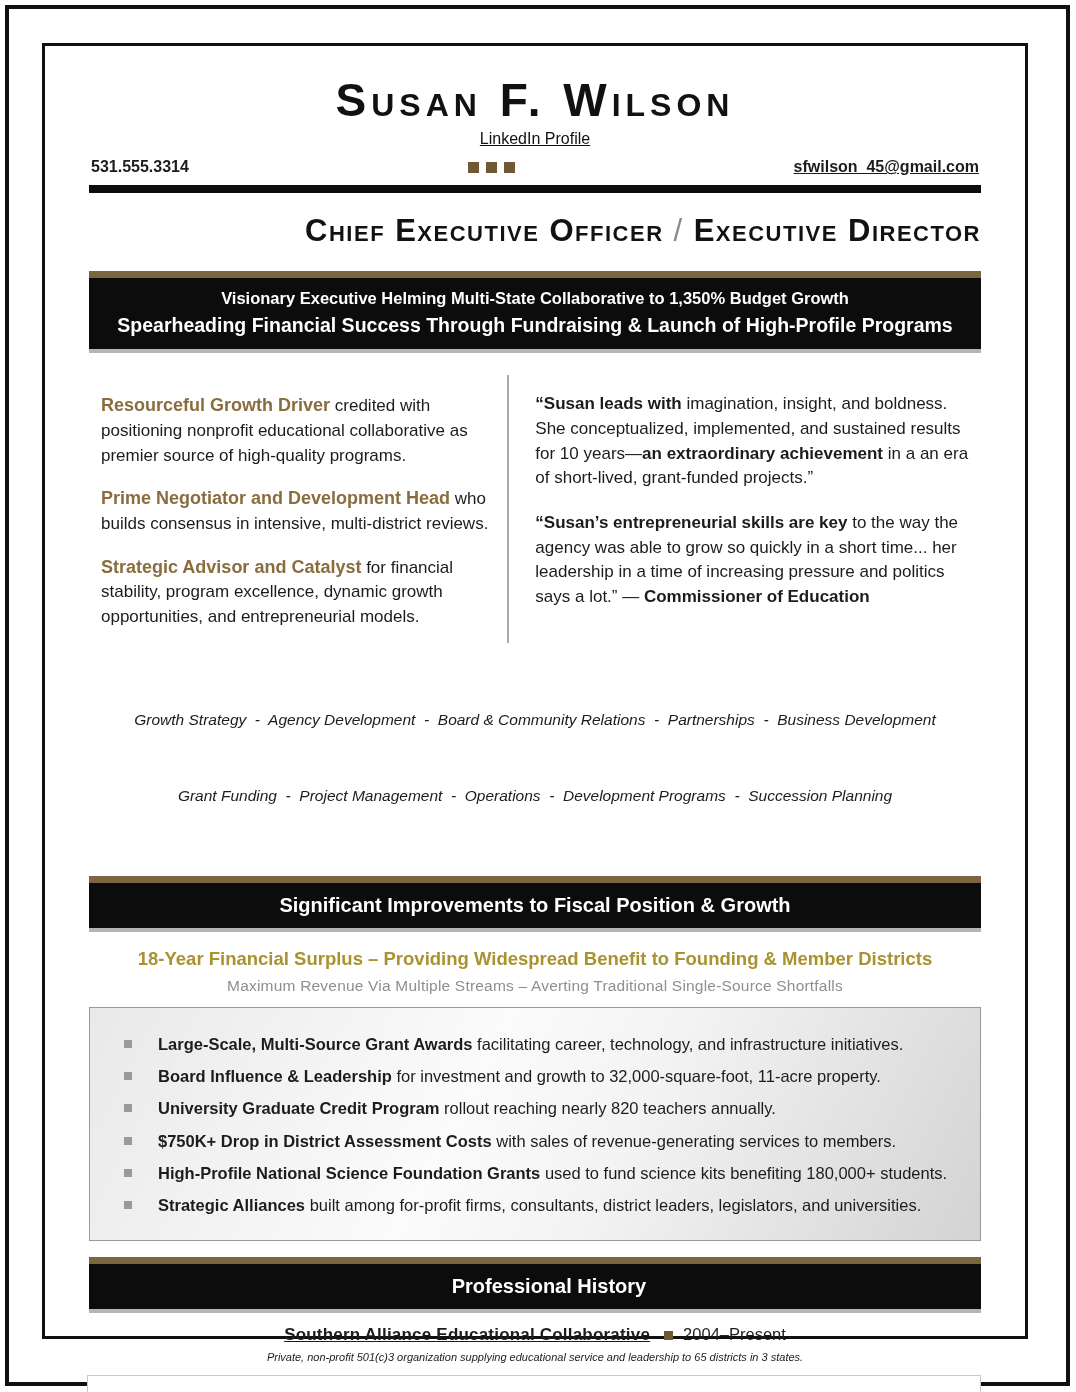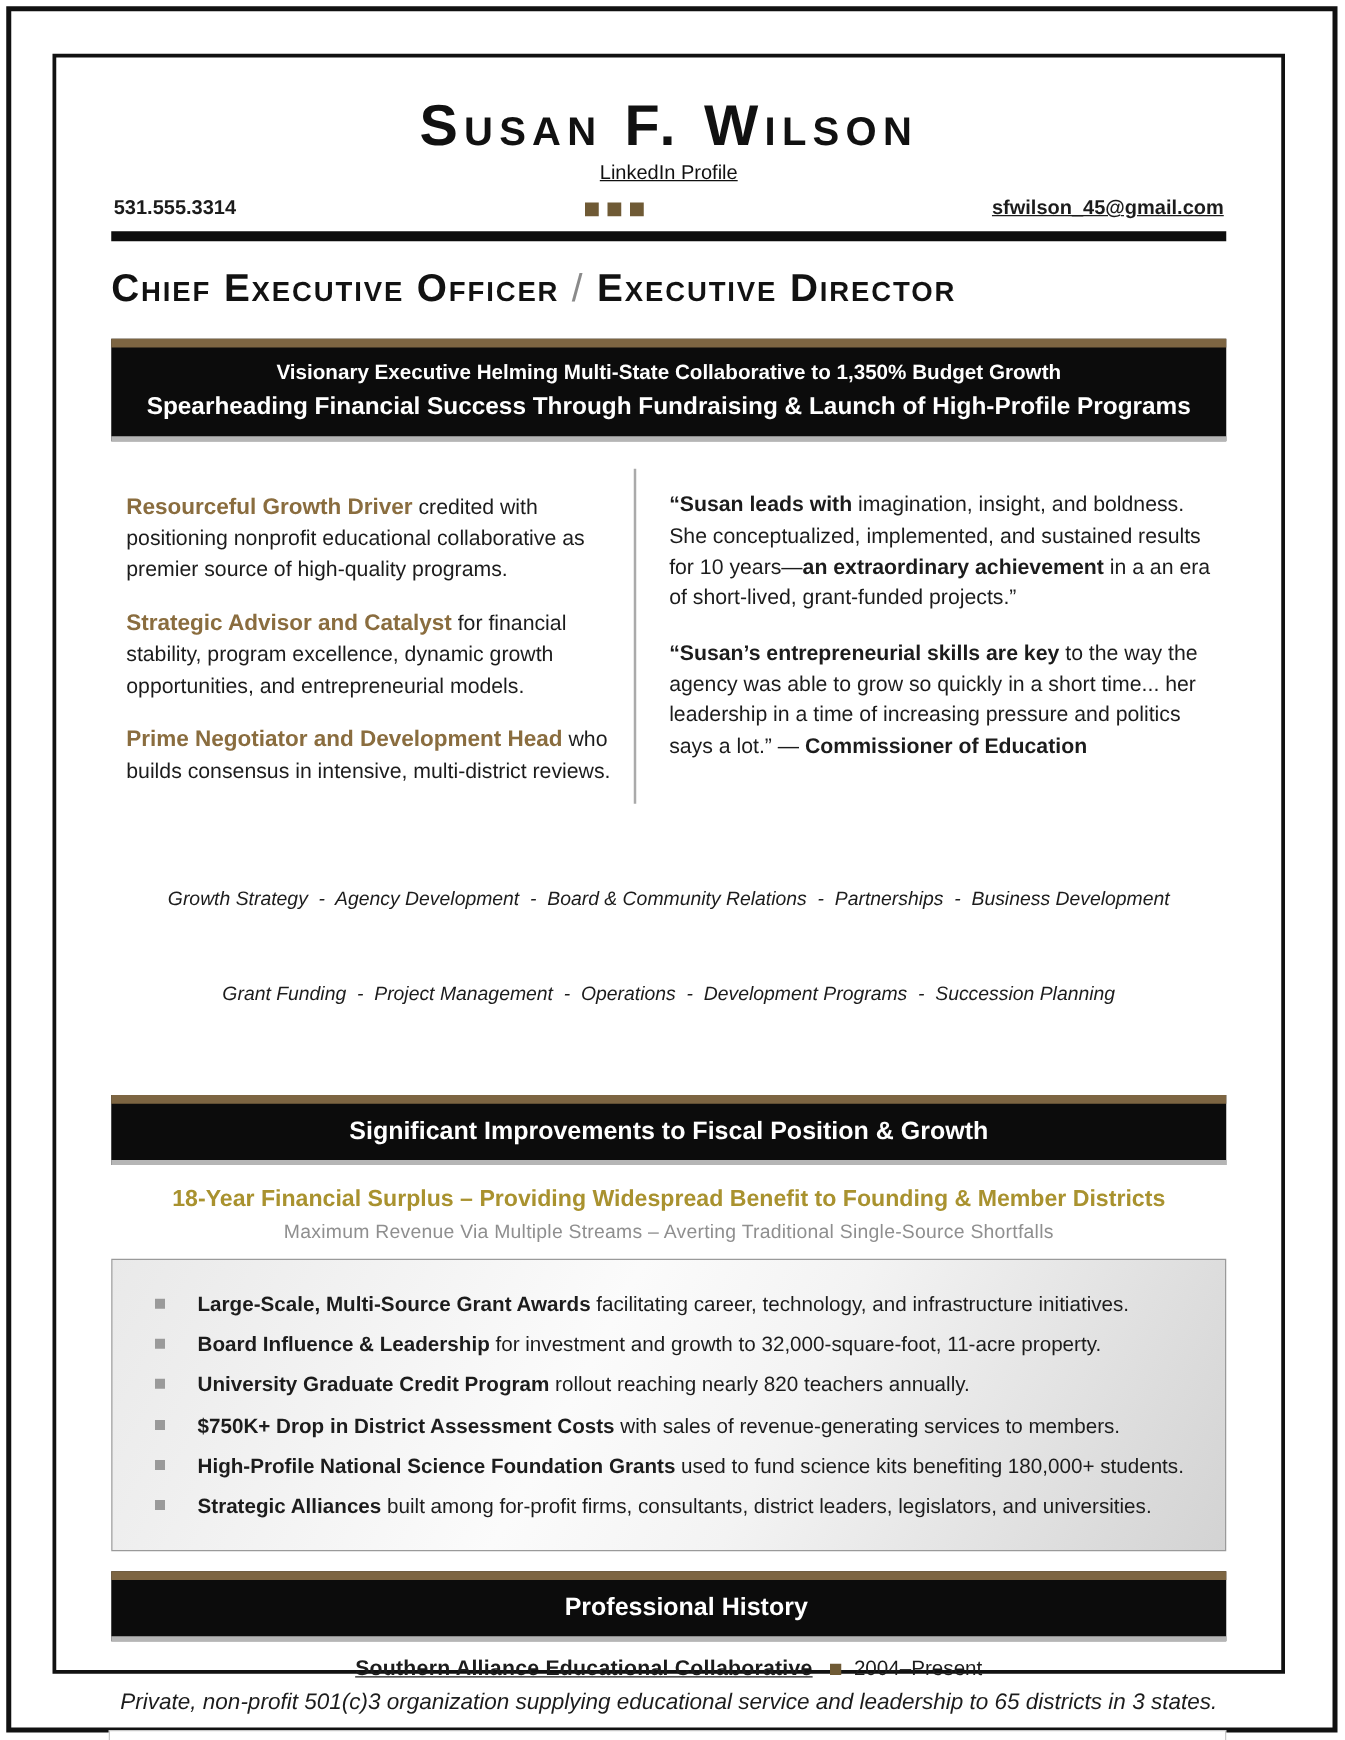--- a/index.html
+++ b/index.html
@@ -16,21 +16,21 @@
   .linkedin-row{text-align:center;margin-top:6px;}
   .linkedin{font-size:16px;color:#111;text-decoration:underline;cursor:pointer;margin-top:47px;}
   .contact-row{display:flex;align-items:center;justify-content:space-between;margin-top:10px;padding:0 2px;}
   .phone{font-size:16px;font-weight:bold;}
   .squares{display:flex;gap:7px;}
   .sq-brown{width:11px;height:11px;background:#6f5a35;display:inline-block;}
   .email{font-size:16px;font-weight:bold;text-decoration:underline;cursor:pointer;}
   .rule{height:8px;background:#0d0d0d;margin-top:9px;}
 
   
-  .title-line{margin-top:20px;text-align:left;font-variant:small-caps;font-weight:bold;font-size:31px;letter-spacing:1.5px;color:#121212;}
+  .title-line{margin-top:20px;text-align:right;font-variant:small-caps;font-weight:bold;font-size:31px;letter-spacing:1.5px;color:#121212;}
   .title-sep{color:#8a8a8a;font-weight:normal;padding:0 10px;}
 
   
   .banner{margin-top:22px;background:#0c0c0c;border-top:7px solid #7d6542;border-bottom:4px solid #b5b5b5;color:#fff;text-align:center;padding:8px 6px 10px 6px;}
   .banner .b-line1{font-size:16.5px;font-weight:bold;line-height:1.5;}
   .banner .b-line2{font-size:19.5px;font-weight:bold;line-height:1.45;}
   .banner.single{padding:9px 6px;}
   .banner .b-title{font-size:20px;font-weight:bold;line-height:1.35;}
 
   
@@ -52,21 +52,21 @@
   .grad-box{margin-top:12px;border:1px solid #9a9a9a;background:linear-gradient(118deg,#e9e9e9 0%,#fbfbfb 42%,#f3f3f3 60%,#d3d3d3 100%);padding:15px 10px 13px 34px;}
   .bullet{display:flex;align-items:baseline;font-size:16.5px;line-height:1.35;margin:10px 0;gap:14px;}
   .sq-gray{width:8px;height:8px;background:#9a9a9a;flex:0 0 auto;margin-right:12px;position:relative;top:-2px;}
   .bullet .lead{font-weight:bold;}
 
   
   .company-row{margin-top:12px;text-align:center;font-size:17px;}
   .company{font-weight:bold;text-decoration:underline;letter-spacing:.2px;}
   .sq-brown-sm{width:9px;height:9px;background:#6f5a35;display:inline-block;margin:0 10px 0 14px;}
   .dates{font-size:16.5px;}
-  .descriptor{margin-top:6px;text-align:center;font-style:italic;font-size:18px;}
+  .descriptor{margin-top:6px;text-align:center;font-style:italic;font-size:11px;}
   .role-box{margin:12px 0 0 -2px;border:1px solid #c9c9c9;background:#fff;padding:14px 18px 14px 18px;}
 </style>
 </head>
 <body>
 
 <div class="outer-frame"></div>
 <div class="inner-frame">
   <div class="content">
 
     <div class="name">Susan F. Wilson</div>
@@ -89,22 +89,22 @@
     </div>
 
     <div class="banner">
       <div class="b-line1">Visionary Executive Helming Multi-State Collaborative to 1,350% Budget Growth</div>
       <div class="b-line2">Spearheading Financial Success Through Fundraising &amp; Launch of High-Profile Programs</div>
     </div>
 
     <div class="columns">
       <div class="col-left">
         <p class="vp"><span class="lead">Resourceful Growth Driver</span><span> credited with positioning nonprofit educational collaborative as premier source of high-quality programs.</span></p>
+        <p class="vp"><span class="lead">Prime Negotiator and Development Head</span><span> who builds consensus in intensive, multi-district reviews.</span></p>
         <p class="vp"><span class="lead">Strategic Advisor and Catalyst</span><span> for financial stability, program excellence, dynamic growth opportunities, and entrepreneurial models.</span></p>
-        <p class="vp"><span class="lead">Prime Negotiator and Development Head</span><span> who builds consensus in intensive, multi-district reviews.</span></p>
       </div>
       <div class="col-divider"></div>
       <div class="col-right">
         <p class="quote"><b>“Susan leads with</b><span> imagination, insight, and boldness. She conceptualized, implemented, and sustained results for 10 years—</span><b>an extraordinary achievement</b><span> in a an era of short-lived, grant-funded projects.”</span></p>
         <p class="quote"><b>“Susan’s entrepreneurial skills are key</b><span> to the way the agency was able to grow so quickly in a short time... her leadership in a time of increasing pressure and politics says a lot.” — </span><b>Commissioner of Education</b><span></span></p>
       </div>
     </div>
 
     <div class="keywords">
       <div>Growth Strategy  -  Agency Development  -  Board &amp; Community Relations  -  Partnerships  -  Business Development</div>

